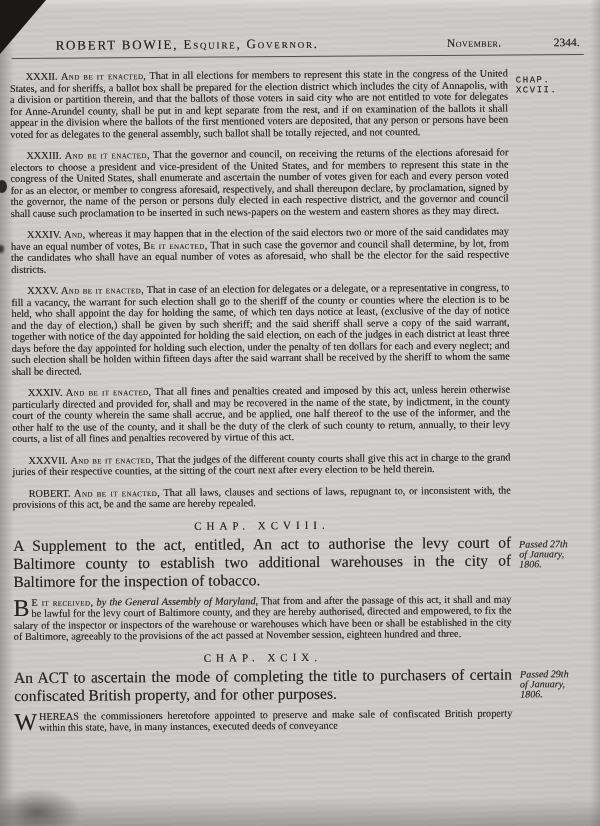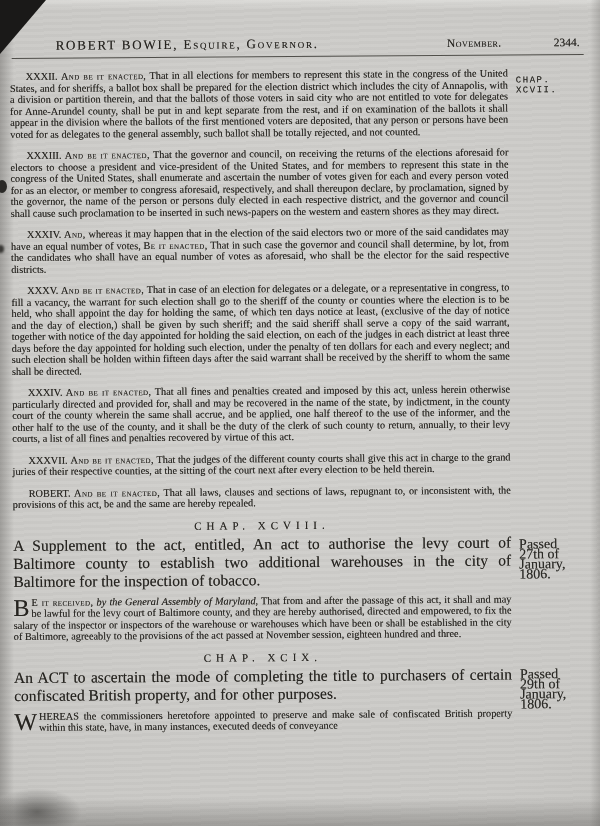--- a/index.html
+++ b/index.html
@@ -42,21 +42,21 @@
   }
   .header-title{ margin-left:44px; font-size:13px; font-variant:small-caps; letter-spacing:1.8px; }
   .header-month{ margin-left:auto; font-size:11.5px; font-variant:small-caps; letter-spacing:.5px;font-family:Liberation Serif, serif; }
   .header-year{ margin-left:52px; margin-right:4px; font-size:11.5px; }
 
   .block{ position:relative; }
   .main-col{ width:498px; }
 
   .note{ position:absolute; left:506px; color:#2b2a26; }
   .note-chap{ top:8px; width:48px; font-size:9px; font-variant:small-caps; letter-spacing:1.5px; line-height:10px;font-family:Liberation Mono, monospace; }
-  .note-passed{ width:58px; font-size:14px; line-height:10px; }
+  .note-passed{ width:58px; font-size:10px; font-style:italic; line-height:10px; }
   .note-passed-98{ top:22px; }
   .note-passed-99{ top:20px; }
 
   .section{ font-size:10.3px; line-height:11.5px; text-align:justify; text-indent:16px; margin-bottom:10px; }
   .sc{ font-variant:small-caps; letter-spacing:.4px; }
 
   .chap-head{ width:498px; text-align:center; font-size:11px; letter-spacing:5px; margin:2px 0 4px; }
   .chap-title{ font-size:15.5px; line-height:18px; text-align:justify; margin-bottom:6px; }
   .chap-body{ font-size:10.3px; line-height:11.5px; text-align:justify; margin-bottom:10px; }
   .dropcap{ float:left; font-size:24px; line-height:20px; margin:1px 2px 0 0; }

